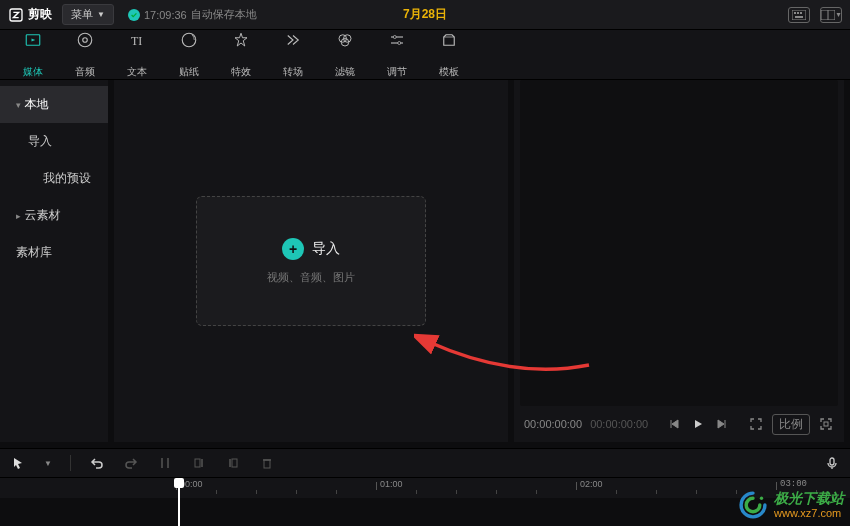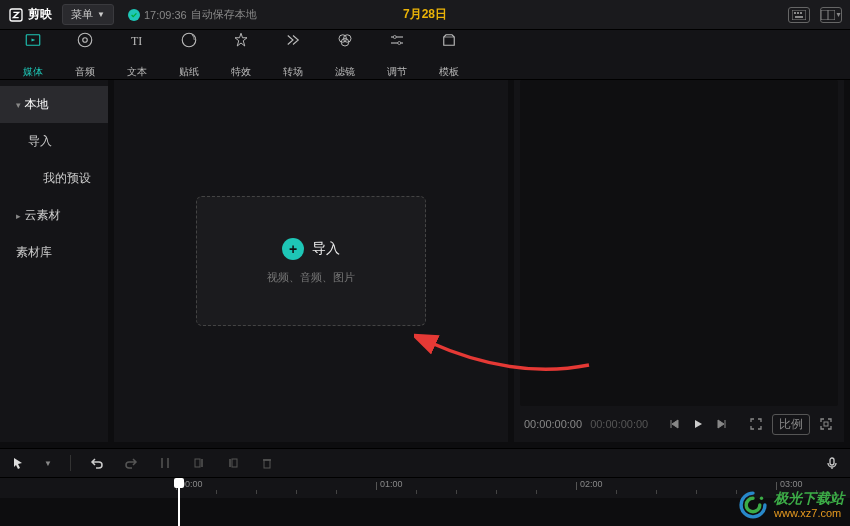--- a/index.html
+++ b/index.html
@@ -407,21 +407,21 @@
       <div class="lab">00:00</div>
     </div>
   <div class="tick" style="left:376px;">
       <div class="line"></div>
       <div class="lab">01:00</div>
     </div>
   <div class="tick" style="left:576px;">
       <div class="line"></div>
       <div class="lab">02:00</div>
     </div>
-  <div class="tick" style="left:776px;">
+  <div class="tick" style="left:776px;font-family:Liberation Mono, monospace;">
       <div class="line"></div>
       <div class="lab">03:00</div>
     </div>
 
   <div class="minor" style="left:216px;"></div>
     <div class="minor" style="left:256px;"></div>
     <div class="minor" style="left:296px;"></div>
     <div class="minor" style="left:336px;"></div>
   <div class="minor" style="left:416px;"></div>
     <div class="minor" style="left:456px;"></div>

